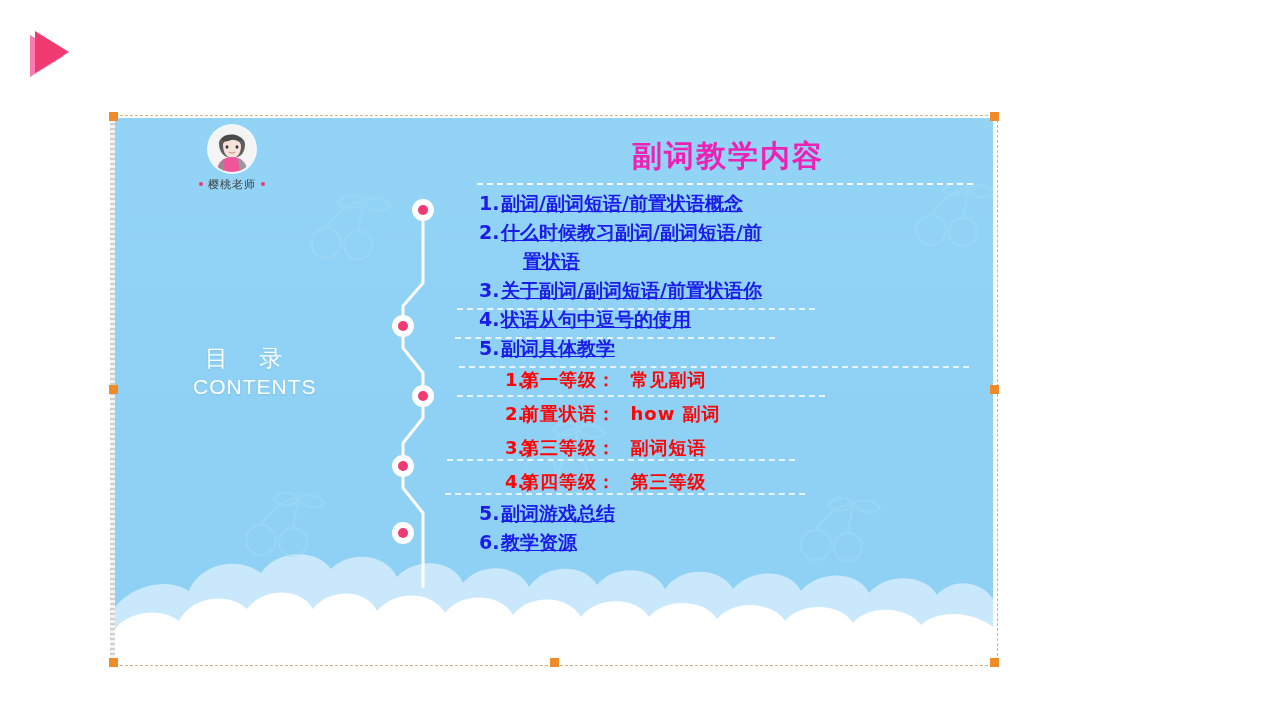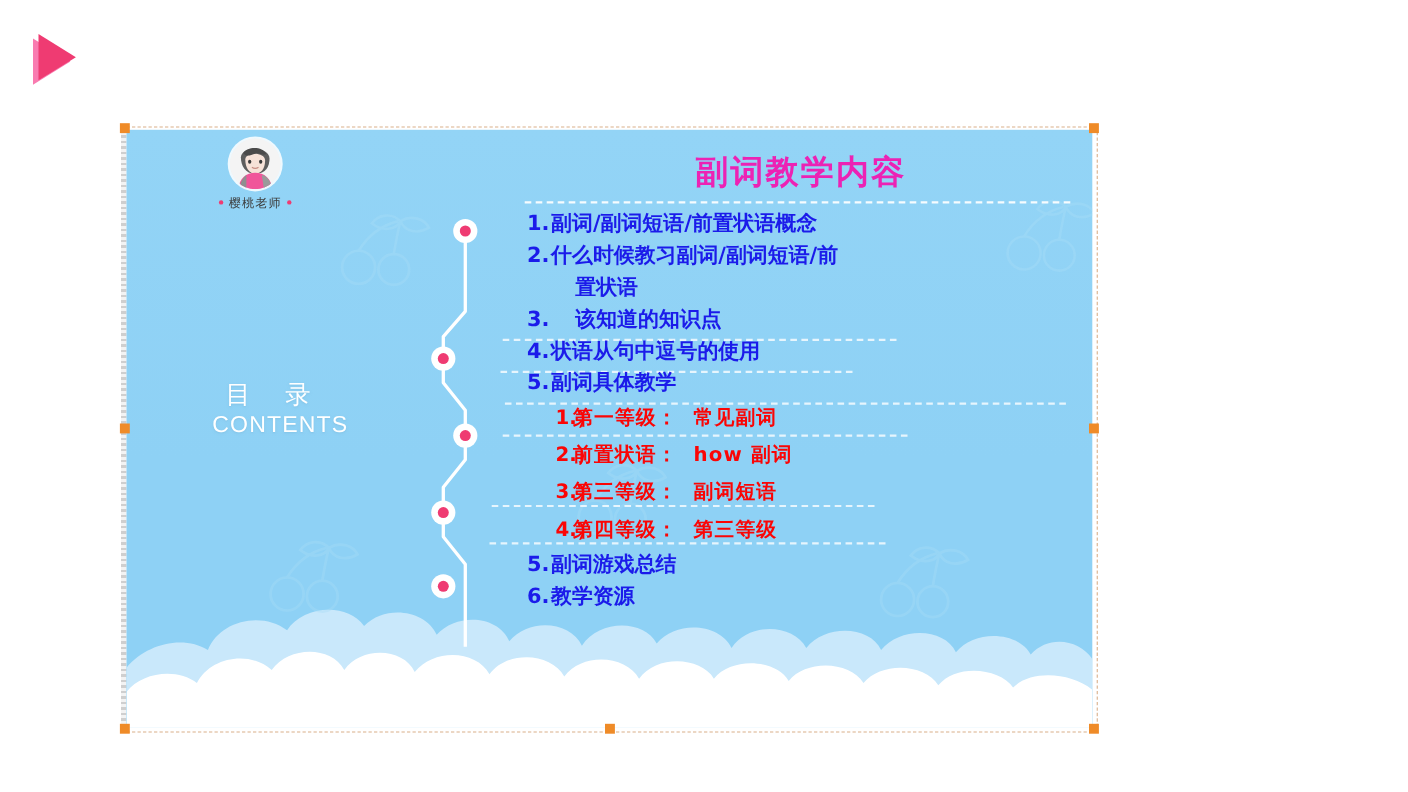--- a/index.html
+++ b/index.html
@@ -176,21 +176,21 @@
     position: relative;
     z-index: 2;
   }
   .toc-item .num {
     flex: 0 0 auto;
     width: 36px;
     padding-left: 14px;
     font-family: "DejaVu Sans", sans-serif;
     font-weight: 700;
   }
-  .toc-item .txt { flex: 1 1 auto; }
+  .toc-item .txt { flex: 1 1 auto; text-decoration: underline; }
   .toc-item .txt .ln2 { display: block; padding-left: 22px; }
 
   .toc-sub {
     display: flex;
     align-items: flex-start;
     font-size: 18px;
     line-height: 34px;
     color: #fb0505;
     font-weight: 700;
     font-family: "DejaVu Serif", "Liberation Serif", serif;
@@ -380,21 +380,21 @@
           <div class="toc-item">
             <span class="num">2.</span>
             <span class="txt">
               <span>什么时候教习副词/副词短语/前</span>
               <span class="ln2">置状语</span>
             </span>
           </div>
           <div class="toc-item">
             <span class="num">3.</span>
             <span class="txt">
-              <span class="ln2">该知道的知识点</span>
+              <span>关于副词/副词短语/前置状语你</span>
             </span>
           </div>
           <div class="toc-item">
             <span class="num">4.</span>
             <span class="txt"><span>状语从句中逗号的使用</span></span>
           </div>
           <div class="toc-item">
             <span class="num">5.</span>
             <span class="txt"><span>副词具体教学</span></span>
           </div>

